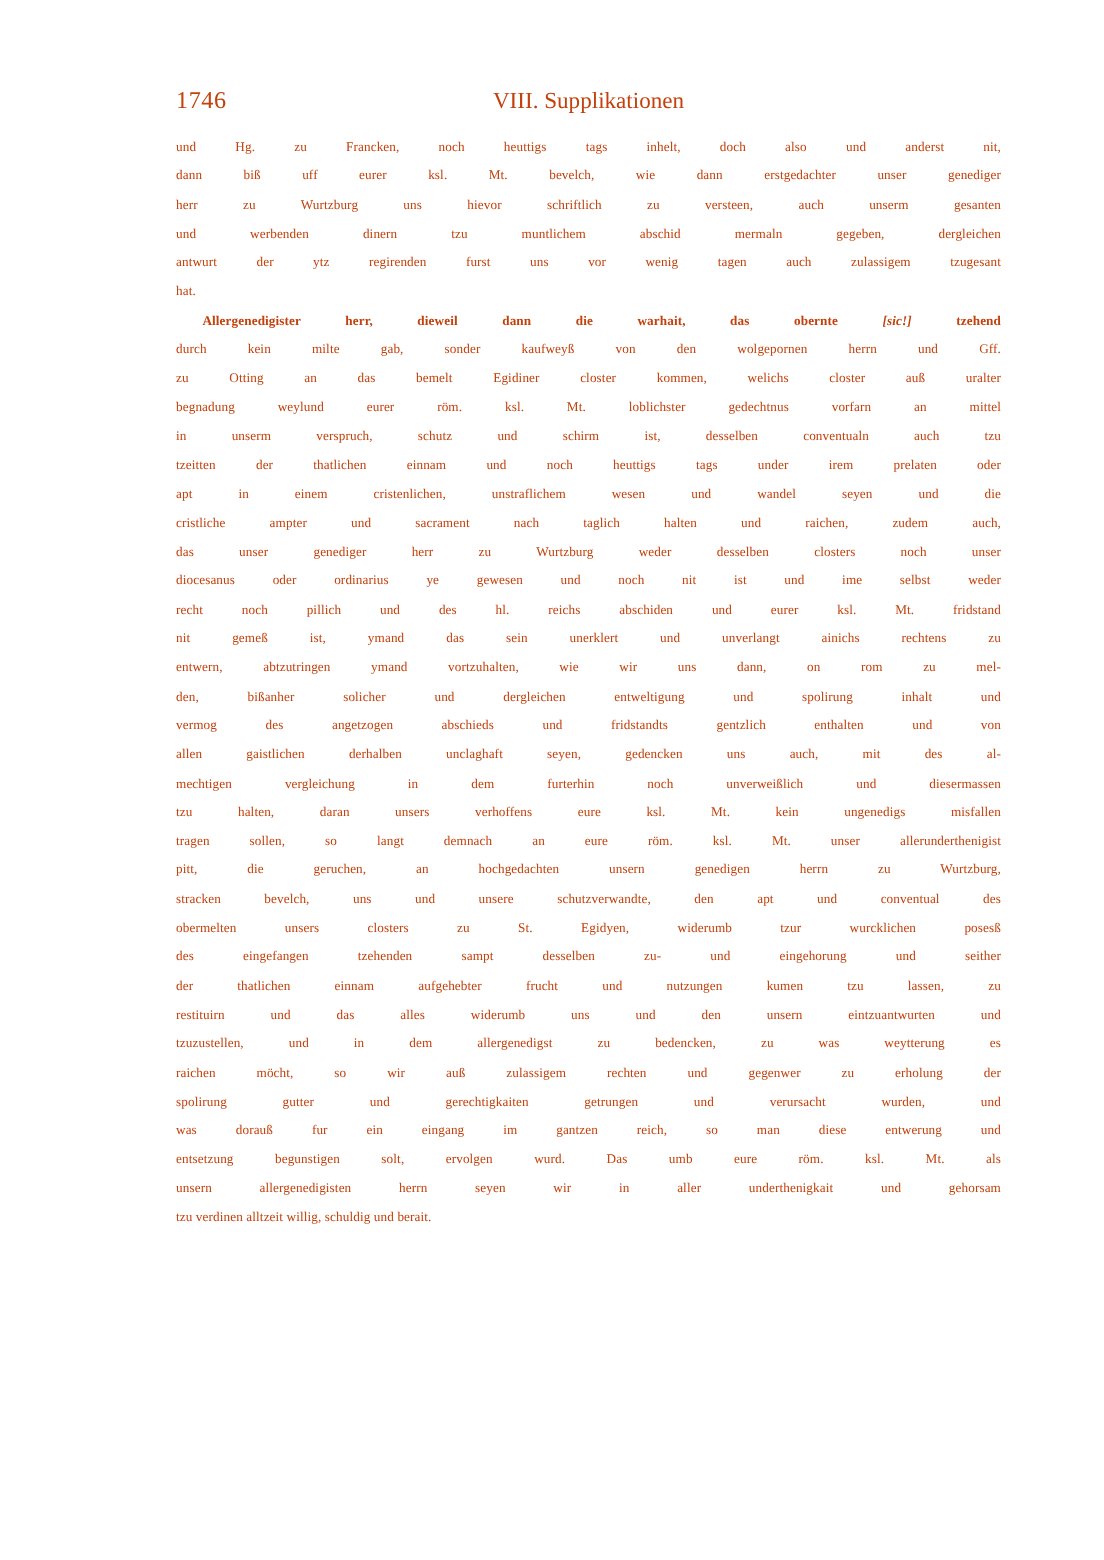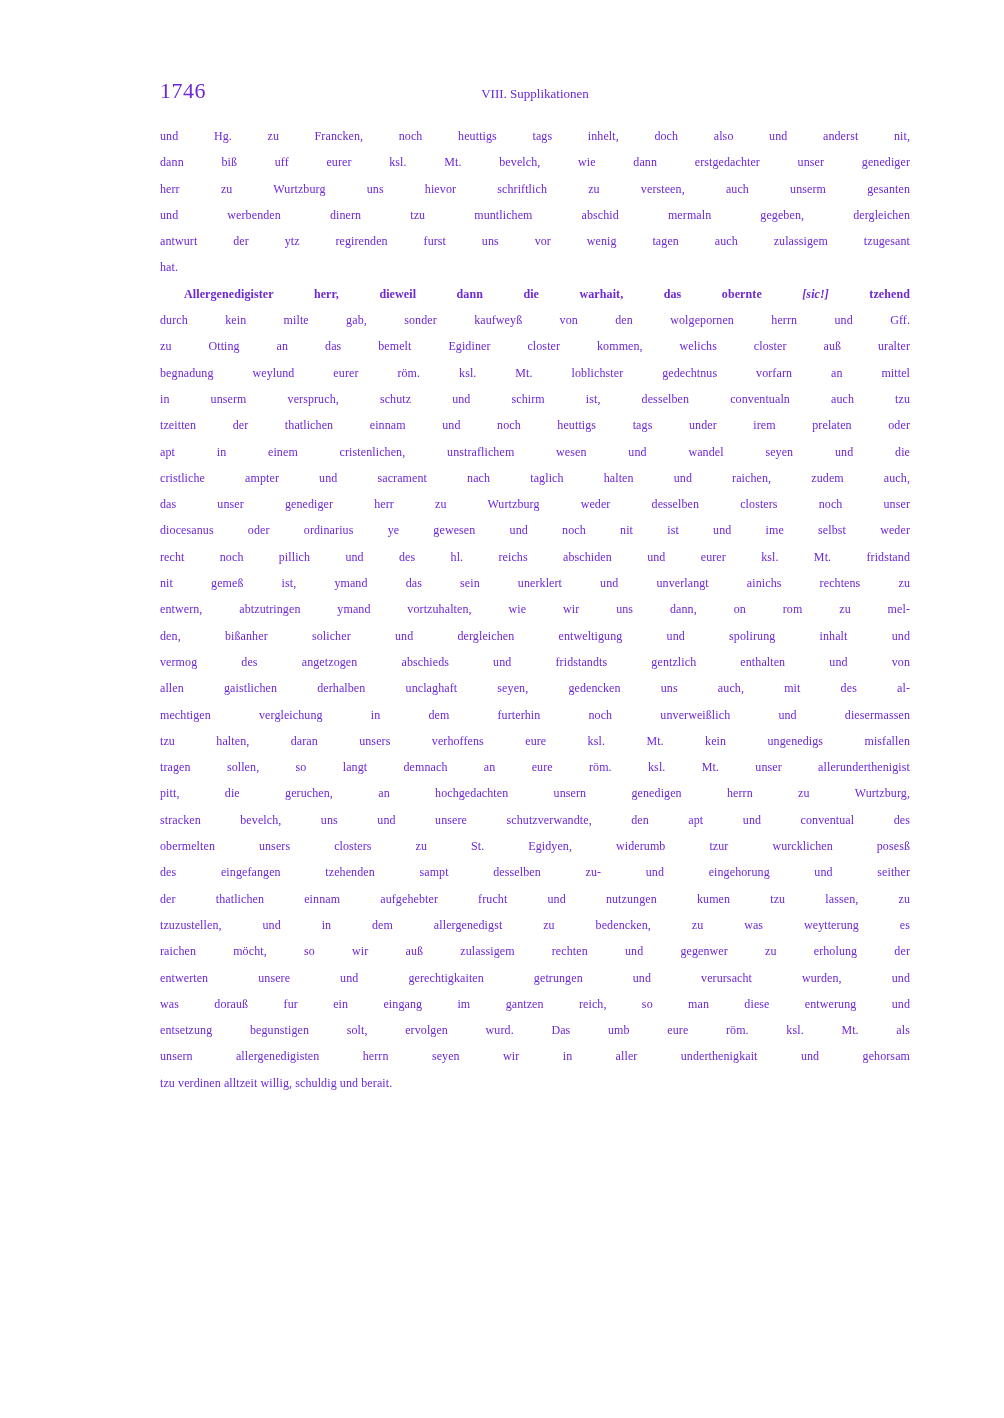--- a/index.html
+++ b/index.html
@@ -4,38 +4,38 @@
 <style>
   html, body { margin: 0; padding: 0; background: #ffffff; }
   .page {
     position: relative;
     width: 1004px;
     height: 1418px;
     background: #ffffff;
     box-sizing: border-box;
     padding: 78px 94px 0 160px;
     font-family: "Liberation Serif", serif;
-    color: #6d28d9;
+    color: #c2410c;
     overflow: hidden;
   }
   .header {
     display: flex;
     align-items: baseline;
     line-height: 26px;
     margin-bottom: 16px;
   }
   .page-number {
     width: 150px;
     font-size: 22px;
     letter-spacing: 0.5px;
   }
   .running-title {
     flex: 1;
     text-align: center;
-    font-size: 13px;
+    font-size: 21px;
   }
   .header-spacer { width: 150px; }
   .bodytext {
     font-size: 12px;
     line-height: 26.3px;
     letter-spacing: 0.1px;
   }
   .para { margin: 0; }
   .line {
     text-align: justify;
@@ -81,22 +81,23 @@
         <div class="line">vermog des angetzogen abschieds und fridstandts gentzlich enthalten und von</div>
         <div class="line">allen gaistlichen derhalben unclaghaft seyen, gedencken uns auch, mit des al-</div>
         <div class="line">mechtigen vergleichung in dem furterhin noch unverweißlich und diesermassen</div>
         <div class="line">tzu halten, daran unsers verhoffens eure ksl. Mt. kein ungenedigs misfallen</div>
         <div class="line">tragen sollen, so langt demnach an eure röm. ksl. Mt. unser allerunderthenigist</div>
         <div class="line">pitt, die geruchen, an hochgedachten unsern genedigen herrn zu Wurtzburg,</div>
         <div class="line">stracken bevelch, uns und unsere schutzverwandte, den apt und conventual des</div>
         <div class="line">obermelten unsers closters zu St. Egidyen, widerumb tzur wurcklichen posesß</div>
         <div class="line">des eingefangen tzehenden sampt desselben zu- und eingehorung und seither</div>
         <div class="line">der thatlichen einnam aufgehebter frucht und nutzungen kumen tzu lassen, zu</div>
+        <div class="line">restituirn und das alles widerumb uns und den unsern eintzuantwurten und</div>
         <div class="line">tzuzustellen, und in dem allergenedigst zu bedencken, zu was weytterung es</div>
         <div class="line">raichen möcht, so wir auß zulassigem rechten und gegenwer zu erholung der</div>
-        <div class="line">entwerten unsere und gerechtigkaiten getrungen und verursacht wurden, und</div>
+        <div class="line">spolirung gutter und gerechtigkaiten getrungen und verursacht wurden, und</div>
         <div class="line">was dorauß fur ein eingang im gantzen reich, so man diese entwerung und</div>
         <div class="line">entsetzung begunstigen solt, ervolgen wurd. Das umb eure röm. ksl. Mt. als</div>
         <div class="line">unsern allergenedigisten herrn seyen wir in aller underthenigkait und gehorsam</div>
         <div class="line last">tzu verdinen alltzeit willig, schuldig und berait.</div>
       </div>
     </div>
 </div>
 
 </body></html>

